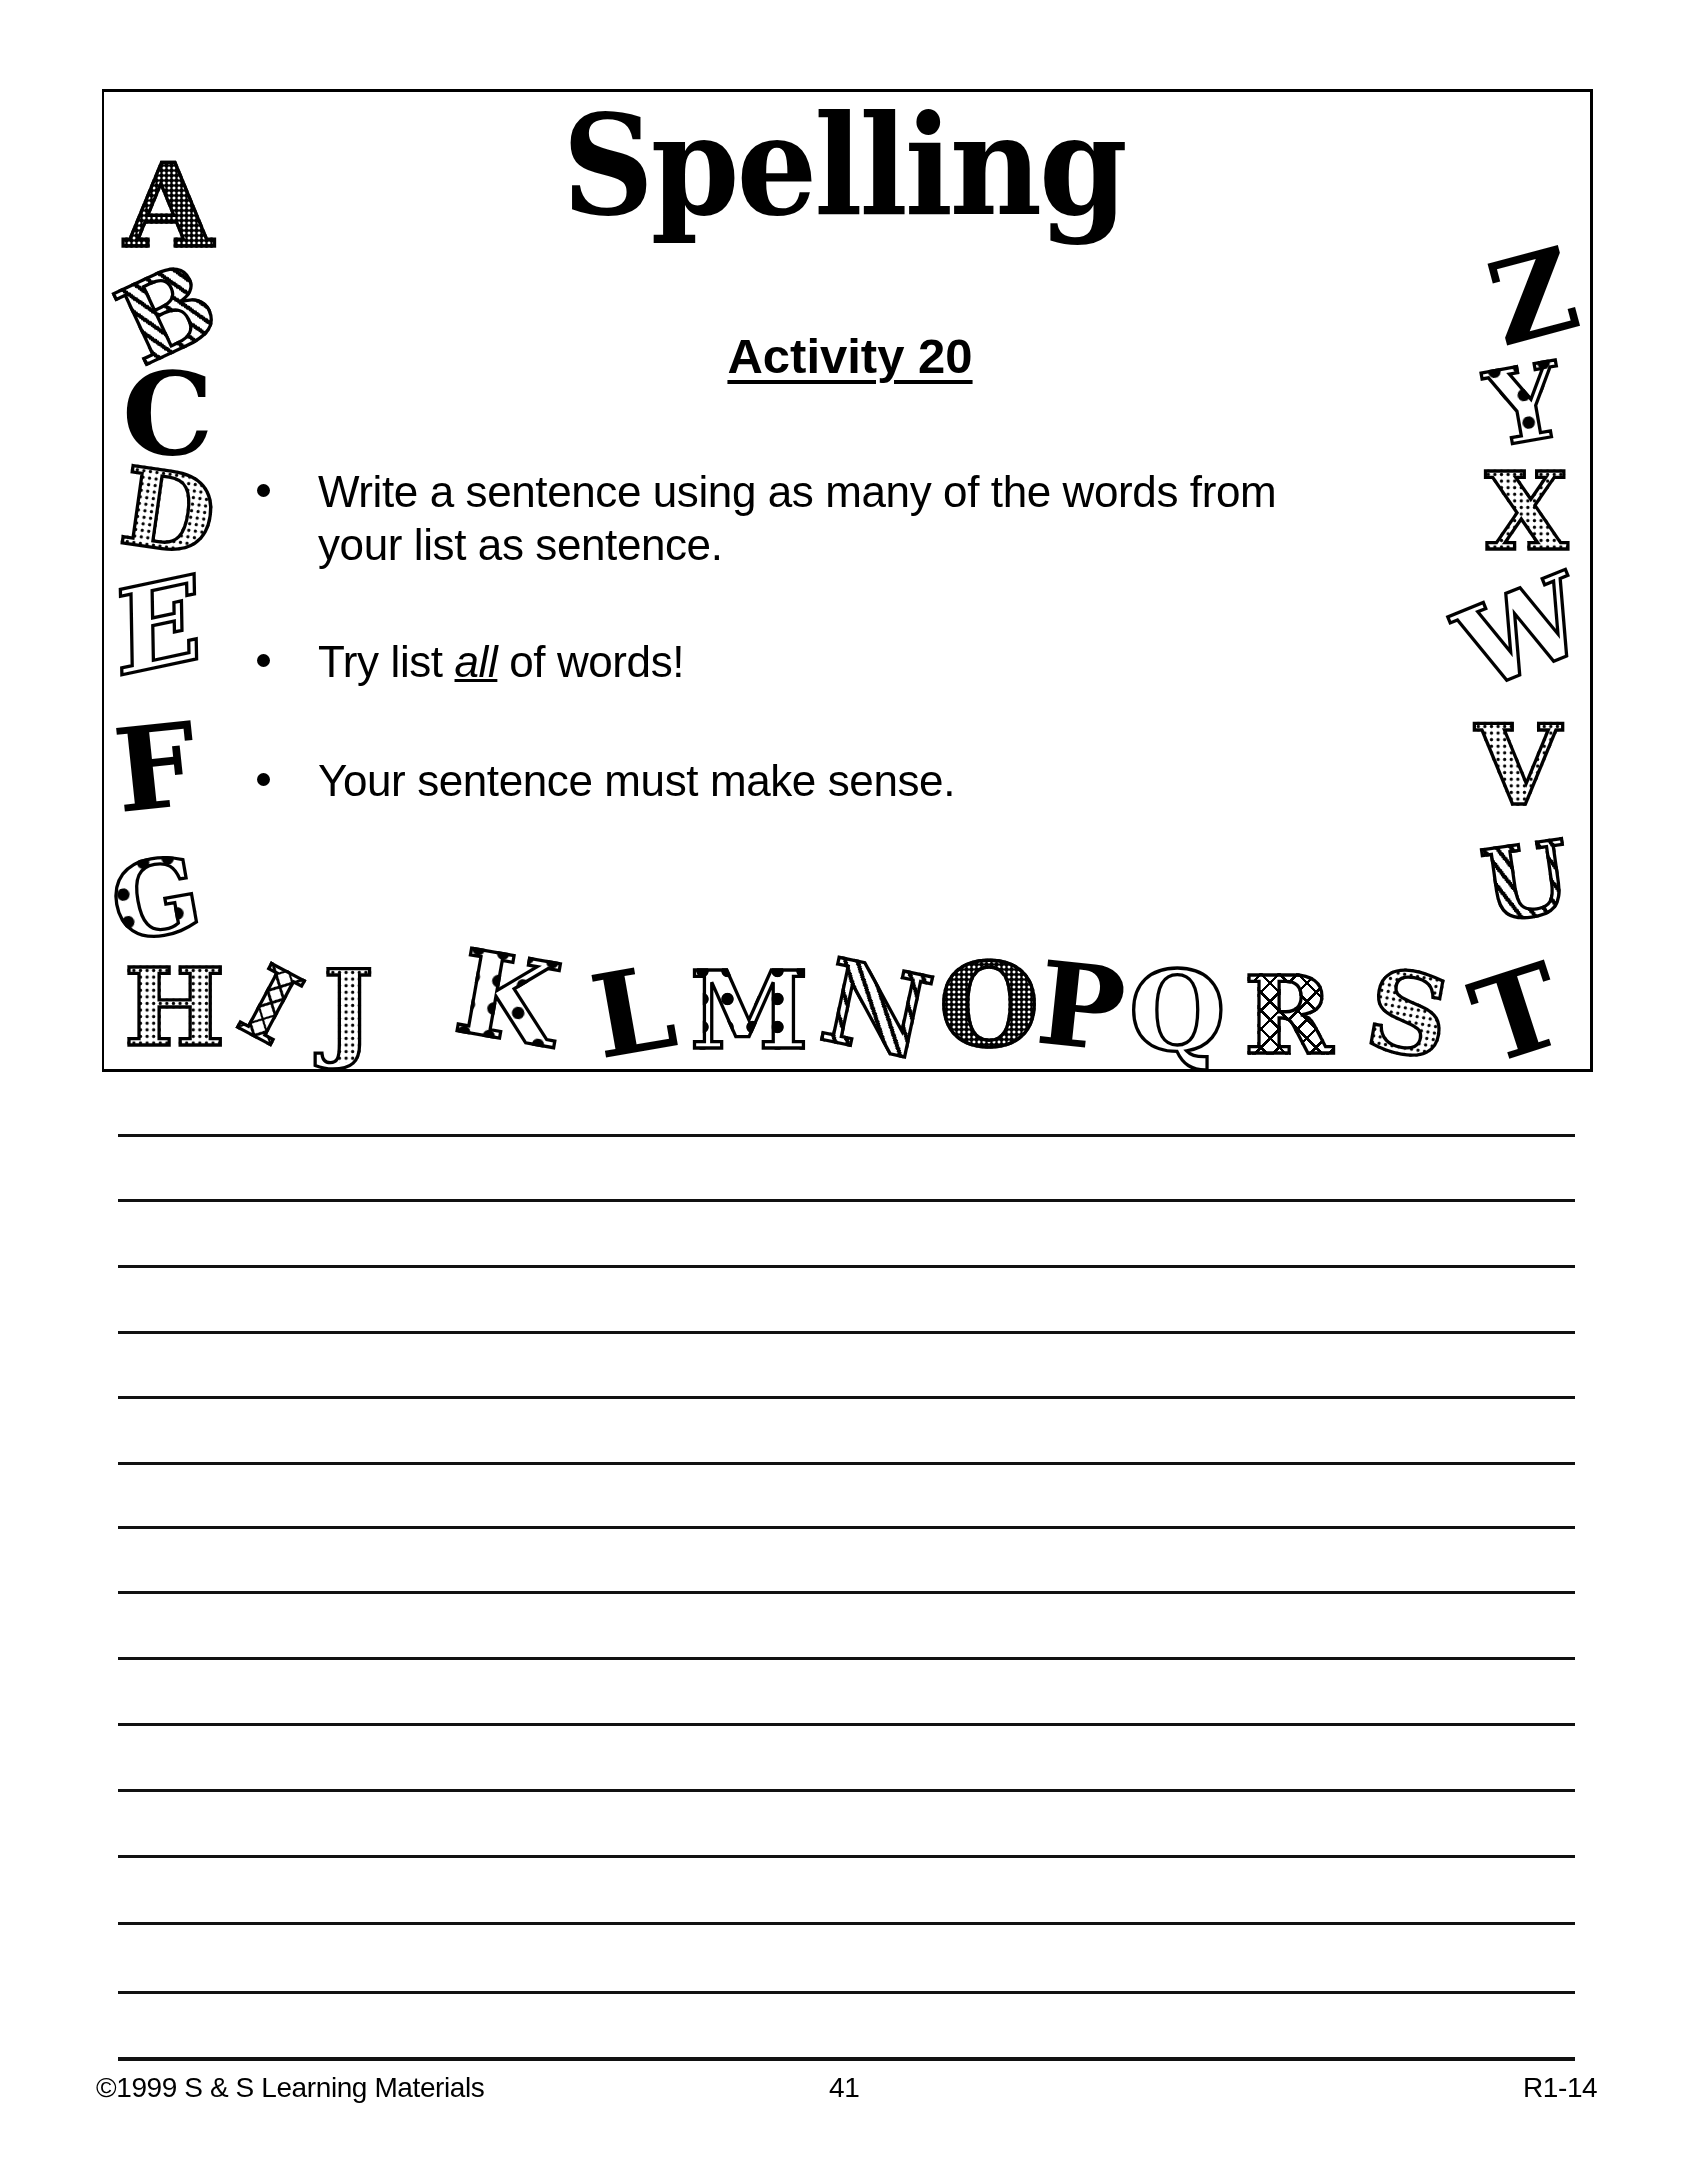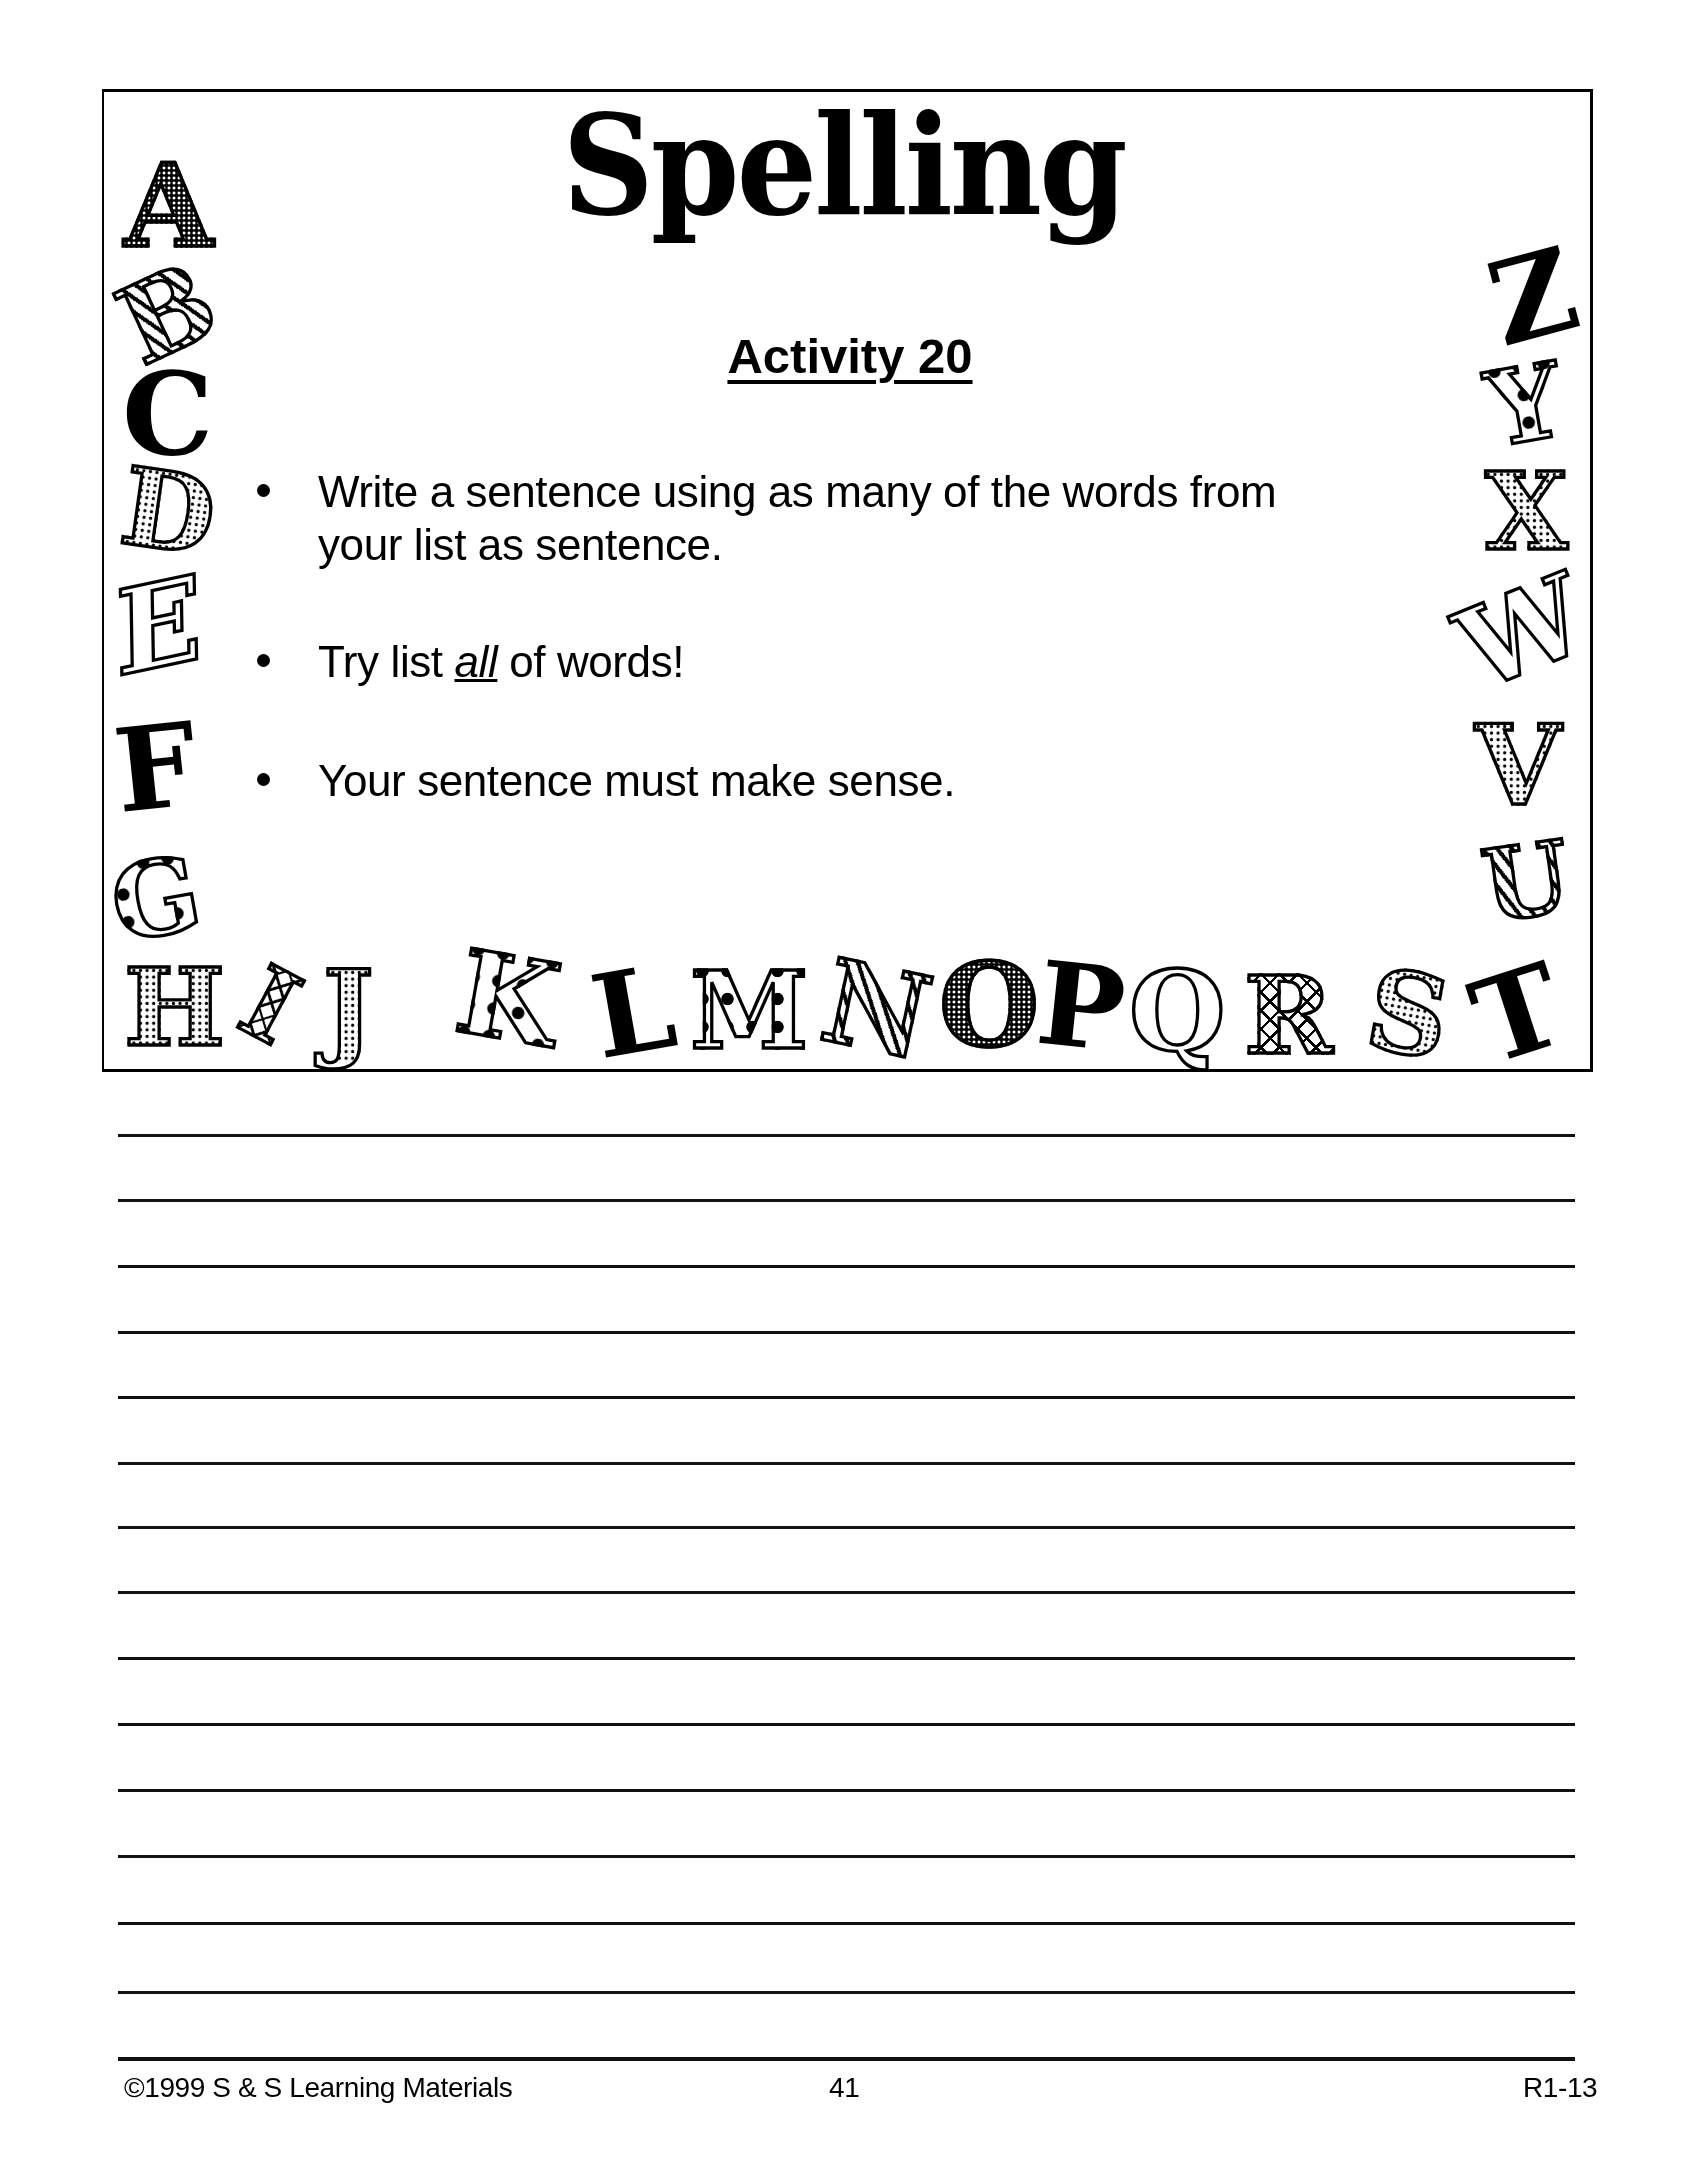--- a/index.html
+++ b/index.html
@@ -86,16 +86,16 @@
 <div class="rule" style="top:1526px;"></div>
 <div class="rule" style="top:1591px;"></div>
 <div class="rule" style="top:1657px;"></div>
 <div class="rule" style="top:1723px;"></div>
 <div class="rule" style="top:1789px;"></div>
 <div class="rule" style="top:1855px;"></div>
 <div class="rule" style="top:1922px;"></div>
 <div class="rule" style="top:1991px;"></div>
 <div class="rule thick" style="top:2057px;"></div>
 
-<div class="footer" style="left:96px;margin-left:28px;">©1999 S &amp; S Learning Materials</div>
+<div class="footer" style="left:96px;">©1999 S &amp; S Learning Materials</div>
 <div class="footer" style="left:829px;">41</div>
-<div class="footer" style="left:1523px;">R1-13</div>
+<div class="footer" style="left:1523px;">R1-14</div>
 
 
 </body></html>

